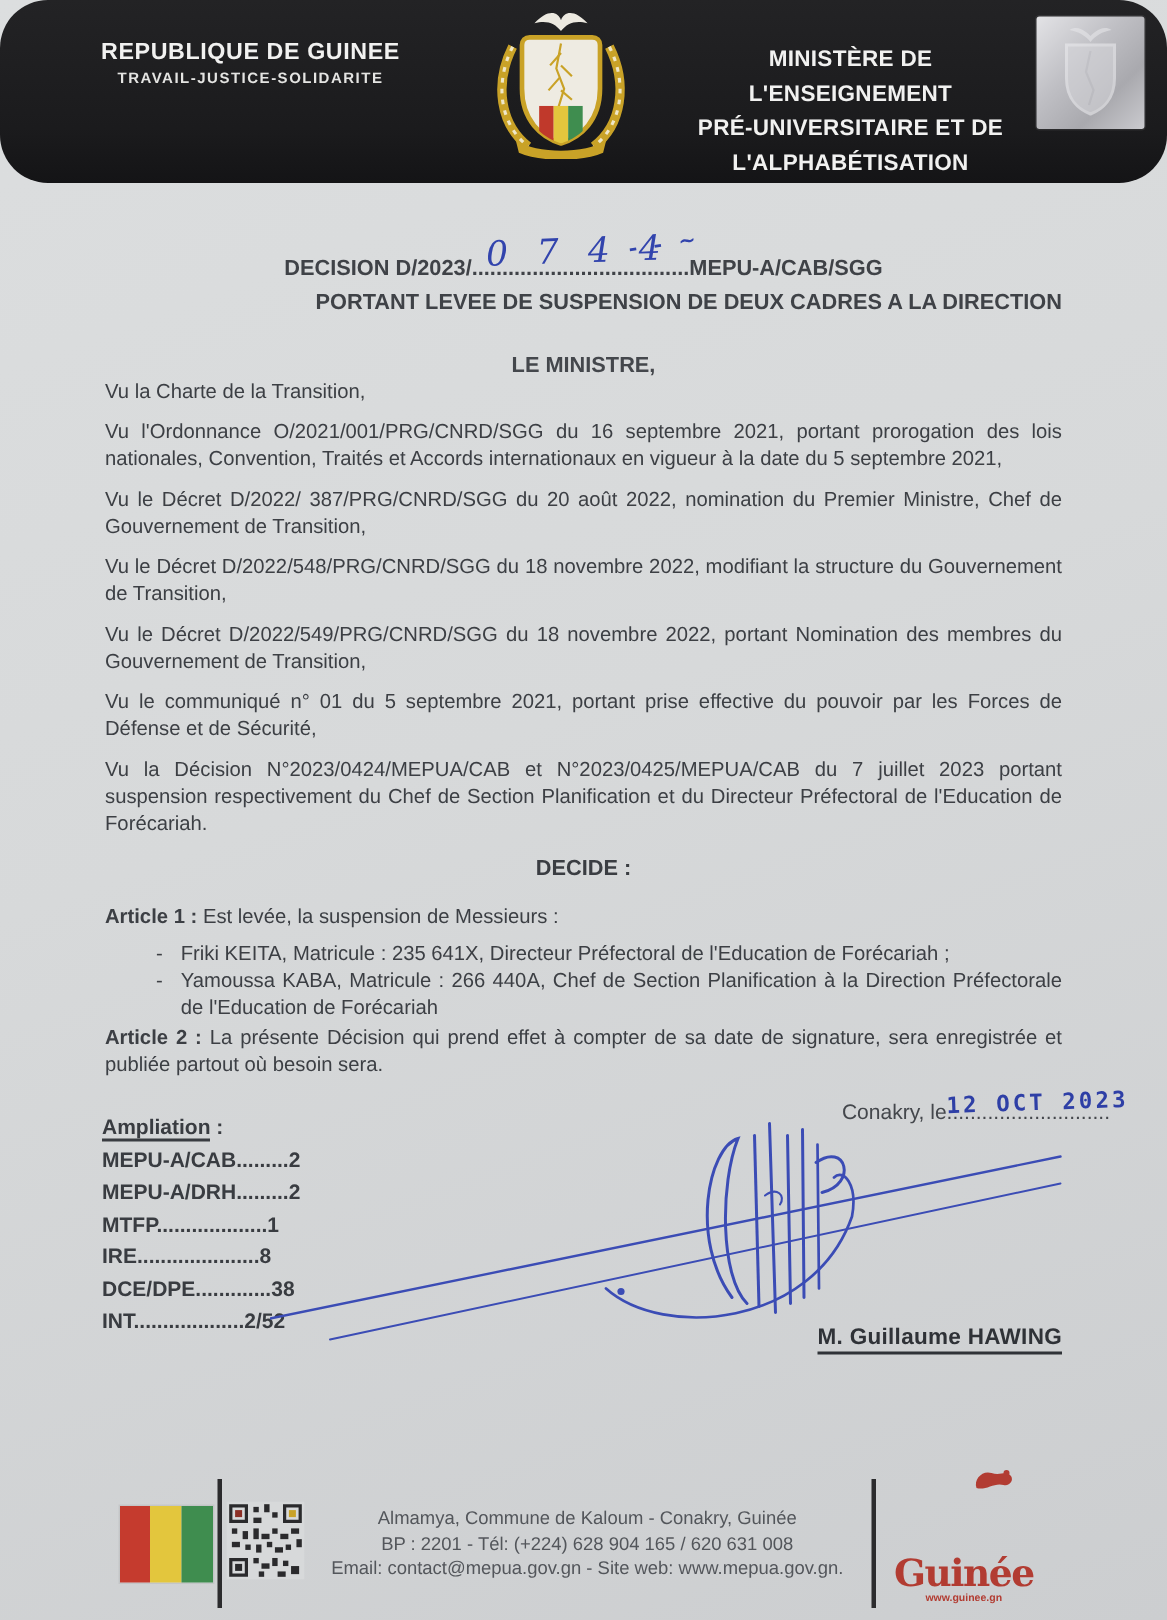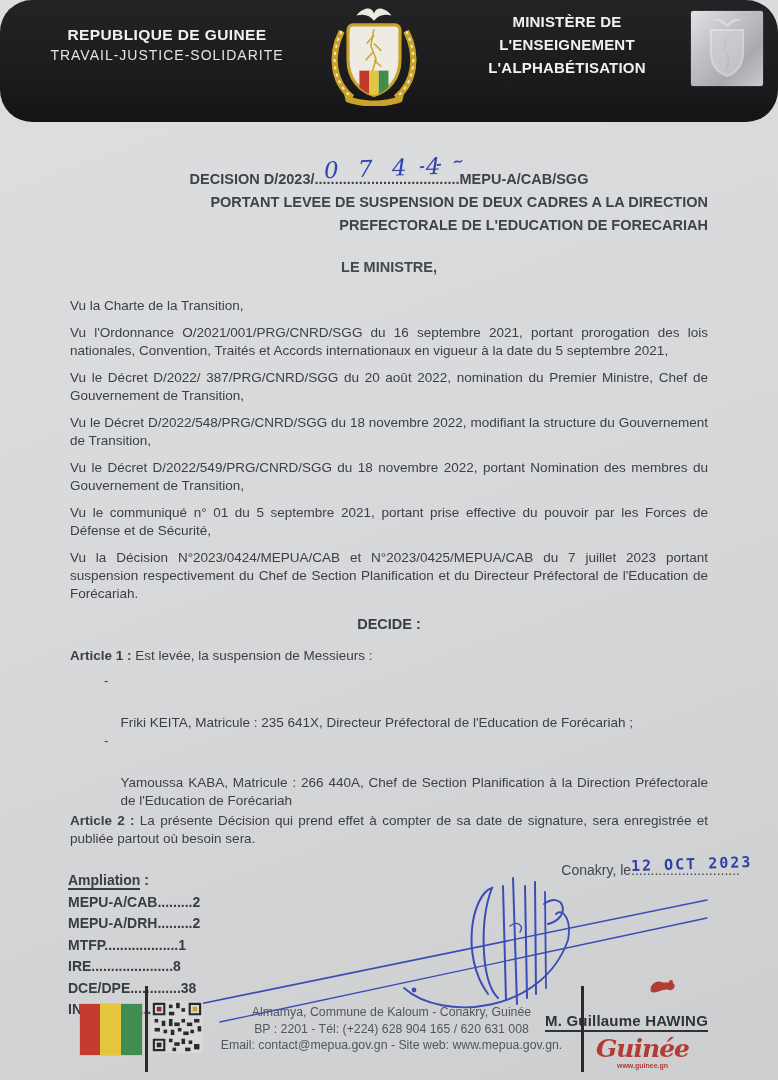--- a/index.html
+++ b/index.html
@@ -12,23 +12,23 @@
 
   
   .header {
     position:relative; height:122px; width:100%;
     background:linear-gradient(180deg,#232325 0%,#1b1b1d 70%,#141416 100%);
     color:#f1f1f0;
     border-radius:32px;
   }
   .republic { position:absolute; left:42px; top:26px; width:250px; text-align:center; }
   .republic .r1 { font-size:15.5px; font-weight:bold; letter-spacing:.4px; }
-  .republic .r2 { font-size:14px; font-weight:normal; letter-spacing:1px; margin-top:3px; color:#e4e4e2; }
+  .republic .r2 { font-size:10px; font-weight:bold; letter-spacing:1px; margin-top:3px; color:#e4e4e2; }
   .emblem { position:absolute; left:327px; top:2px; }
-  .ministry { position:absolute; left:448px; top:10px; width:238px; text-align:center; font-weight:bold; font-size:15px; line-height:23px; letter-spacing:.2px; }
+  .ministry { position:absolute; left:448px; top:28px; width:238px; text-align:center; font-weight:bold; font-size:15px; line-height:23px; letter-spacing:.2px; }
   .sticker {
     position:absolute; left:691px; top:11px; width:72px; height:75px; border-radius:2px;
     background:linear-gradient(135deg,#e3e3e6 0%,#bfbfc4 40%,#a9a9ae 70%,#cbcbcf 100%);
     box-shadow:0 0 0 1px rgba(255,255,255,.08);
     display:flex; align-items:center; justify-content:center;
   }
 
   
   .doc { position:relative; padding:0 70px; color:#3c3f44; }
   .title-block { margin-top:46px; text-align:right; font-weight:bold; font-size:14.5px; line-height:23px; color:#3f4247; }
@@ -39,29 +39,29 @@
     font-family:"DejaVu Serif", serif; font-style:italic; font-weight:normal;
     font-size:23px; letter-spacing:6px; color:#3244ad; transform:rotate(-2deg);
   }
   .hand-marks {
     position:absolute; right:-8px; top:-16px;
     font-family:"DejaVu Serif", serif; font-size:14px; font-weight:bold;
     color:#3244ad; letter-spacing:3px; transform:rotate(-8deg);
   }
   .salutation { text-align:center; font-weight:bold; font-size:14.5px; margin-top:22px; color:#44474c; }
 
-  .clauses { margin-top:22px; }
+  .clauses { }
   .clauses p { font-size:13.5px; line-height:18px; margin-bottom:9px; text-align:justify; }
 
   .decide-heading { text-align:center; font-weight:bold; font-size:14.5px; margin:13px 0 15px; color:#3a3d42; }
   .article { font-size:13.5px; line-height:18px; text-align:justify; }
   .article b { font-weight:bold; }
   .list { margin:7px 0 2px 34px; }
   .list-item { display:flex; gap:12px; font-size:13.5px; line-height:18px; }
-  .list-item .txt { text-align:justify; flex:1;margin-top:42px; }
+  .list-item .txt { text-align:justify; flex:1; }
   .article-2 { margin-top:0; }
 
   
   .sig-zone { position:relative; height:176px; margin-top:8px; }
   .date-line { position:absolute; right:-32px; top:6px; font-size:14px; white-space:nowrap; color:#44474c; }
   .date-dotwrap { position:relative; display:inline-block; }
   .date-stamp {
     position:absolute; left:0px; top:-7px;
     font-family:"DejaVu Sans Mono", monospace; font-weight:bold; font-size:15px;
     letter-spacing:2px; color:#2e3fa6; transform:rotate(-2deg); white-space:nowrap;
@@ -75,21 +75,21 @@
     color:#2f3237; border-bottom:2px solid #2f3237; padding-bottom:1px; letter-spacing:.2px;
   }
 
   
   .footer { position:absolute; left:0; bottom:8px; width:100%; display:flex; align-items:center; justify-content:center; gap:3px; }
   .flag { width:62px; height:51px; display:flex; box-shadow:0 0 0 1px rgba(0,0,0,.06); }
   .flag div { flex:1; }
   .vdiv { width:3px; height:86px; background:#2b2b2d; }
   .address { width:372px; text-align:center; font-size:12.3px; line-height:16.5px; color:#53565b; }
   .brand { width:112px; text-align:center; position:relative; }
-  .brand .bname { font-family:"DejaVu Serif", serif; font-style:italic; font-weight:bold; font-size:25px; color:#b23c32; letter-spacing:-1px;margin-top:44px; }
+  .brand .bname { font-family:"DejaVu Serif", serif; font-weight:bold; font-size:25px; color:#b23c32; letter-spacing:-1px;margin-top:44px; }
   .brand .burl { font-size:7px; color:#b23c32; font-weight:bold; margin-top:-1px; }
   .brand svg { position:absolute; top:-12px; right:22px; }
 </style>
 </head>
 <body>
 
 <div class="page">
 
   <div class="header">
     <div class="republic">
@@ -118,20 +118,21 @@
           <rect x="31" y="66" width="9.3" height="24" fill="#c0392b"></rect>
           <rect x="40.3" y="66" width="9.3" height="24" fill="#e3c63d"></rect>
           <rect x="49.6" y="66" width="9.3" height="24" fill="#3f8d4f"></rect>
         </g>
         <path d="M16 88 C30 97 60 97 74 88 L72 96 C58 102 32 102 18 96 Z" fill="#c9a227"></path>
       </svg>
     </div>
 
     <div class="ministry">
       <div>MINISTÈRE DE L'ENSEIGNEMENT</div>
+      <div>PRÉ-UNIVERSITAIRE ET DE</div>
       <div>L'ALPHABÉTISATION</div>
     </div>
 
     <div class="sticker">
       <svg width="56" height="62" viewBox="0 0 56 62" opacity="0.55">
         <path d="M14 2 C20 -2 26 4 28 6 C30 4 36 -2 42 2 C36 3 31 6 28 10 C25 6 20 3 14 2 Z" fill="#e9e9ec"></path>
         <path d="M12 12 H44 V34 C44 48 36 55 28 58 C20 55 12 48 12 34 Z" fill="#d8d8dc" stroke="#efeff2" stroke-width="2"></path>
         <path d="M28 16 L25 30 L30 42 L27 52" stroke="#c6c6cb" stroke-width="1.5" fill="none"></path>
       </svg>
     </div>
@@ -139,21 +140,20 @@
 
   <div class="doc">
 
     <div class="title-block">
       <div class="num-line">
         <span>DECISION D/2023/</span>
           <span class="dotwrap"><span>....................................</span><span class="hand-number">0 7 4 4</span><span class="hand-marks">- - ~</span></span>
           <span>MEPU-A/CAB/SGG</span>
       </div>
       <div>PORTANT LEVEE DE SUSPENSION DE DEUX CADRES A LA DIRECTION</div>
-      <div>PREFECTORALE DE L'EDUCATION DE FORECARIAH</div>
     </div>
 
     <div class="salutation">LE MINISTRE,</div>
 
     <div class="clauses">
       <p>Vu la Charte de la Transition,</p>
       <p>Vu l'Ordonnance O/2021/001/PRG/CNRD/SGG du 16 septembre 2021, portant prorogation des lois nationales, Convention, Traités et Accords internationaux en vigueur à la date du 5 septembre 2021,</p>
       <p>Vu le Décret D/2022/ 387/PRG/CNRD/SGG du 20 août 2022, nomination du Premier Ministre, Chef de Gouvernement de Transition,</p>
       <p>Vu le Décret D/2022/548/PRG/CNRD/SGG du 18 novembre 2022, modifiant la structure du Gouvernement de Transition,</p>
       <p>Vu le Décret D/2022/549/PRG/CNRD/SGG du 18 novembre 2022, portant Nomination des membres du Gouvernement de Transition,</p>

